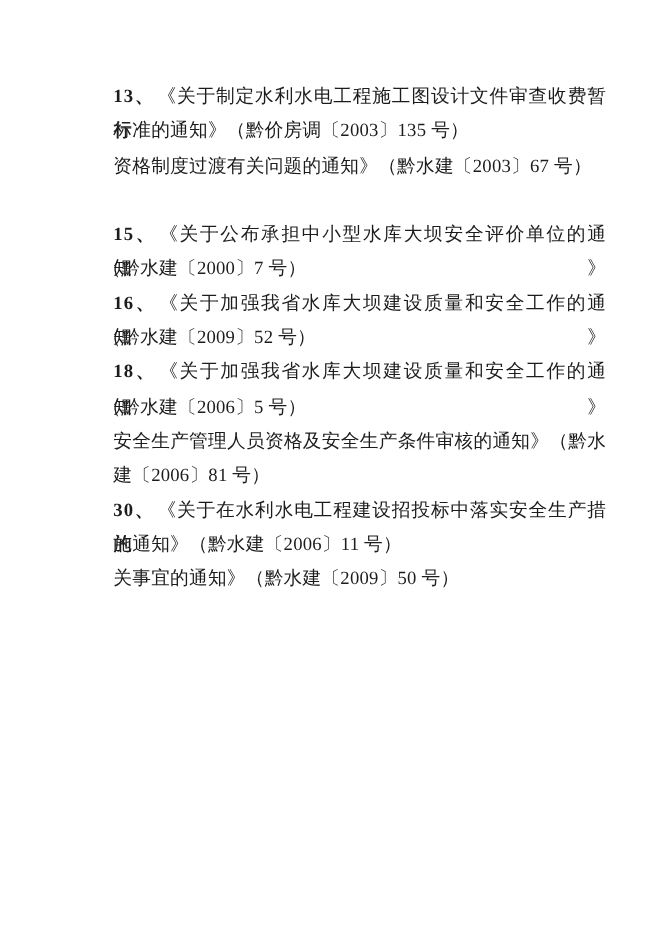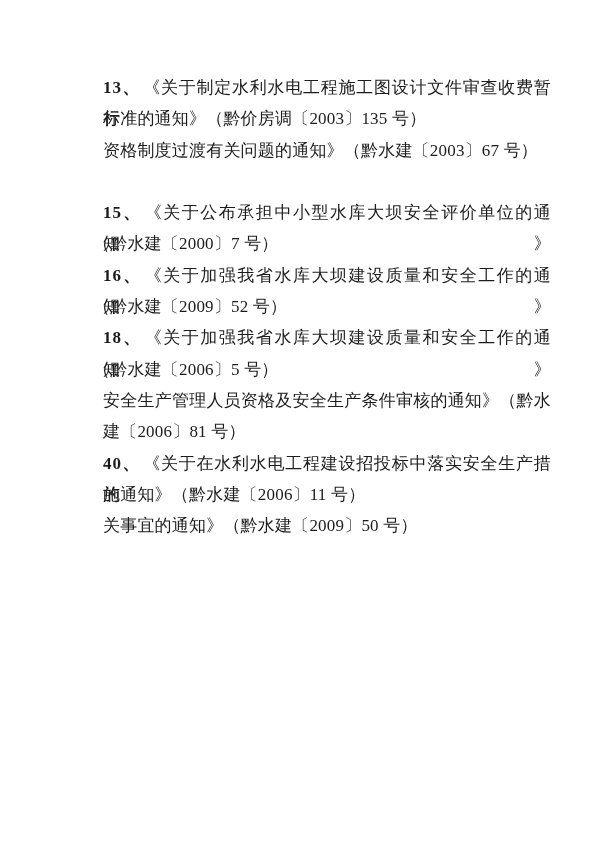--- a/index.html
+++ b/index.html
@@ -70,20 +70,20 @@
       </div>
       <div class="item">
         <div class="line justify"><span class="num">18、</span><span>《关于加强我省水库大坝建设质量和安全工作的通知》</span></div>
         <div class="line paren-start">（黔水建〔2006〕5 号）</div>
       </div>
       <div class="item">
         <div class="line justify">安全生产管理人员资格及安全生产条件审核的通知》（黔水</div>
         <div class="line">建〔2006〕81 号）</div>
       </div>
       <div class="item">
-        <div class="line justify"><span class="num">40、</span><span>《关于在水利水电工程建设招投标中落实安全生产措施</span></div>
+        <div class="line justify"><span class="num">30、</span><span>《关于在水利水电工程建设招投标中落实安全生产措施</span></div>
         <div class="line">的通知》（黔水建〔2006〕11 号）</div>
       </div>
       <div class="item">
         <div class="line">关事宜的通知》（黔水建〔2009〕50 号）</div>
       </div>
     </div>
 </div>
 
 </body></html>

